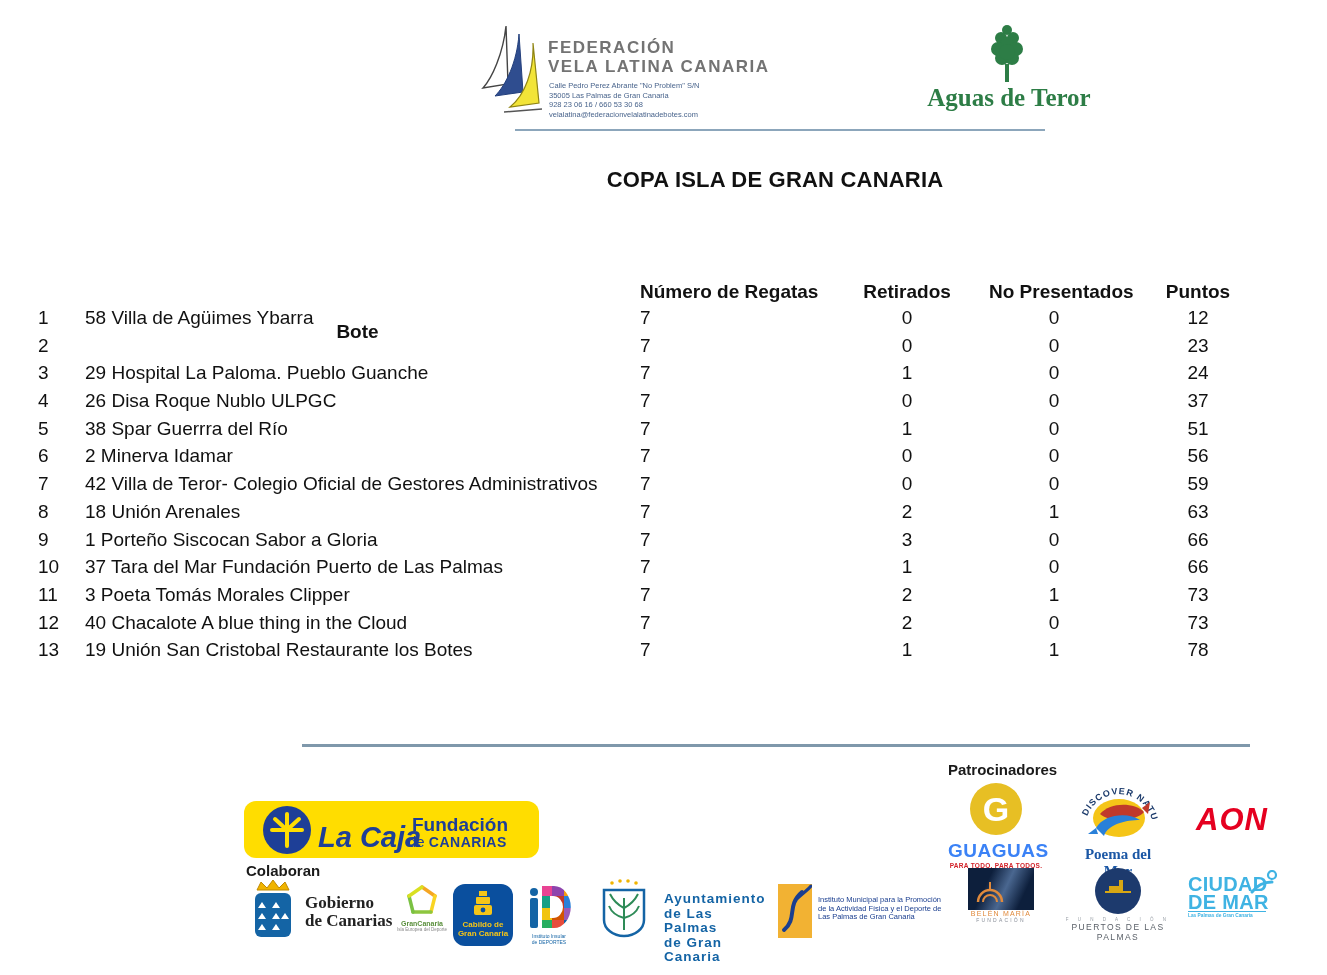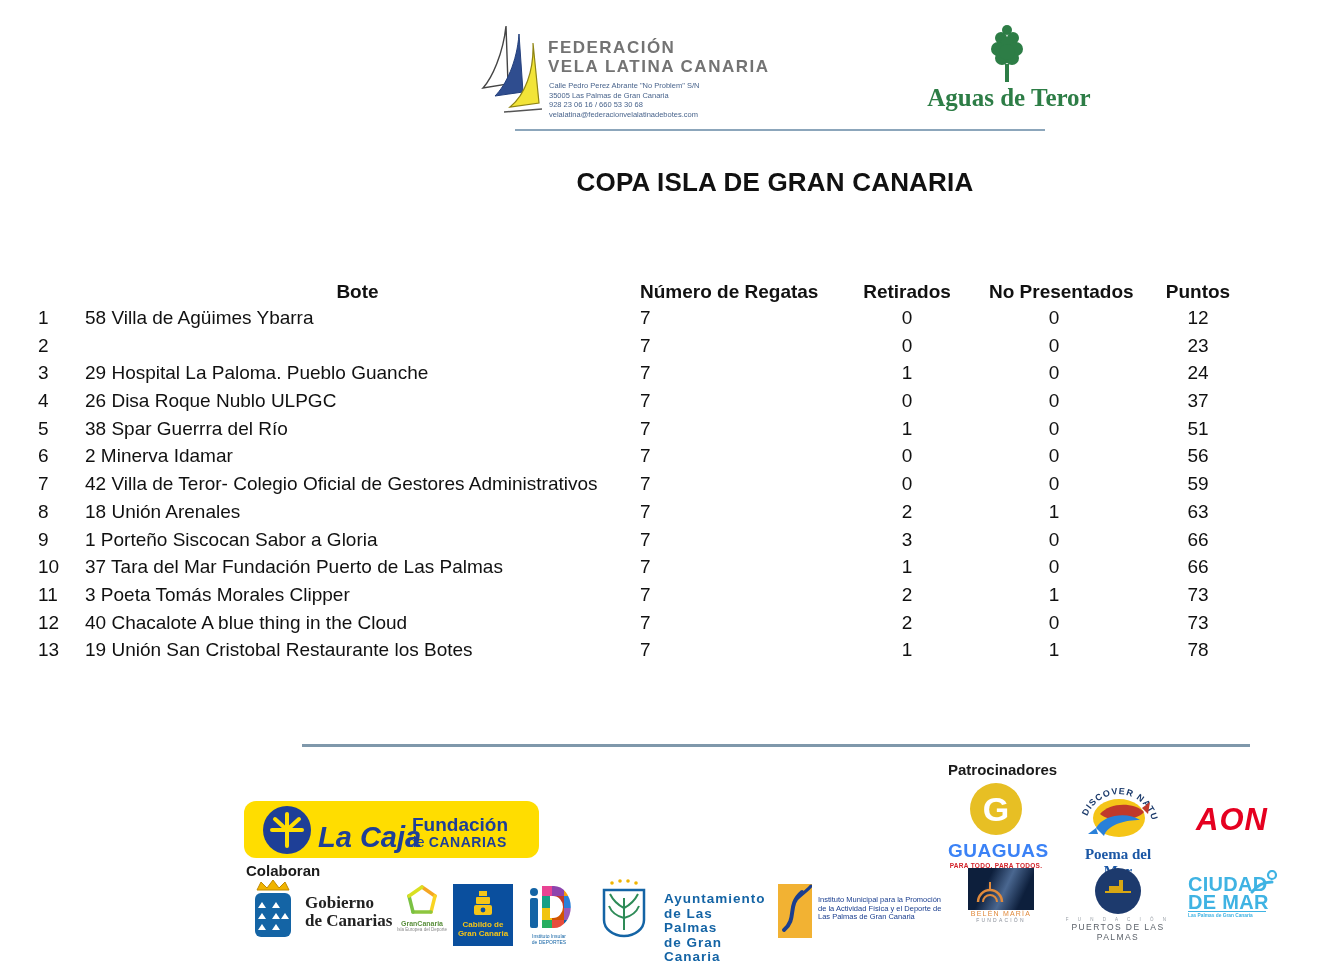--- a/index.html
+++ b/index.html
@@ -10,21 +10,21 @@
   }
   .abs{position:absolute;}
 
   
   .fed-name{color:#737373;font-weight:bold;font-size:17px;letter-spacing:1.5px;line-height:19px;}
   .fed-address{color:#49648c;font-size:7.5px;line-height:9.6px;}
   .hdr-rule{background:#8ca6bb;height:2px;}
   .aguas-label{color:#2d7d46;font-family:"Liberation Serif",serif;font-weight:bold;font-size:25px;text-align:center;}
 
   
-  .doc-title{font-size:26px;font-weight:bold;text-align:center;letter-spacing:.2px;}
+  .doc-title{font-size:22px;font-weight:bold;text-align:center;letter-spacing:.2px;}
 
   
   .tbl{position:absolute;left:0;top:279px;width:1327px;}
   .thead,.trow{position:relative;height:27.7px;}
   .thead{height:26px;font-weight:bold;}
   .cell{position:absolute;top:0;font-size:19px;line-height:26px;white-space:nowrap;}
   .cell.rank{left:38px;width:40px;text-align:left;}
   .cell.bote{left:85px;width:545px;overflow:hidden;}
   .cell.regatas{left:640px;width:185px;}
   .cell.retirados{left:825px;width:164px;text-align:center;}
@@ -42,21 +42,21 @@
   .lacaja .decan-word b{font-size:14px;letter-spacing:.5px;}
 
   .guaguas-name{color:#3b82f6;font-weight:800;font-size:19px;letter-spacing:.5px;}
   .guaguas-tag{color:#d2232a;font-weight:bold;font-size:6.5px;letter-spacing:.3px;}
   .poema-name{color:#1b57a5;font-weight:bold;font-size:15px;font-family:"Liberation Serif",serif;}
   .aon-word{color:#e50020;font-weight:900;font-style:italic;font-size:31px;letter-spacing:1px;}
 
   .gob-text{font-family:"Liberation Serif",serif;font-weight:bold;font-size:17px;line-height:18px;color:#222;}
   .gc-name{font-size:7px;color:#5a8f3c;font-weight:bold;}
   .gc-sub{font-size:4.5px;color:#888;}
-  .cabildo{background:#0a4f9e;border-radius:0;text-align:center;}
+  .cabildo{background:#0a4f9e;border-radius:12px;text-align:center;}
   .cabildo .cab-label{color:#f5c518;font-weight:bold;font-size:8px;line-height:8.5px;}
   .id-sub{font-size:5px;color:#1464a5;line-height:5.5px;text-align:center;}
   .ayto-text{color:#1464a5;font-weight:bold;font-size:13.5px;line-height:14.5px;letter-spacing:1px;}
   .imd-box{background:#f2b233;}
   .imd-text{color:#1a3e8f;font-size:7.5px;line-height:8.6px;}
   .belen-box{background:#12284a;background:linear-gradient(115deg,#0d1f3c 30%,#4a6790 55%,#0d1f3c 80%);}
   .belen-t1{color:#e08a3c;font-size:7px;letter-spacing:1.2px;}
   .belen-t2{color:#8a8f99;font-size:5px;letter-spacing:2.2px;}
   .puertos-circle{background:#1d3a6d;border-radius:50%;}
   .puertos-t1{color:#9aa0a8;font-size:4.5px;letter-spacing:4px;text-align:center;}
@@ -103,21 +103,21 @@
       <circle cx="27" cy="36" r="7"></circle>
       <circle cx="22" cy="30" r="8"></circle>
     </g>
   </svg>
   <div class="abs aguas-label" style="left:925px;top:84px;width:168px;">Aguas de Teror</div>
 
   <div class="abs doc-title" style="left:400px;top:167px;width:750px;">COPA ISLA DE GRAN CANARIA</div>
 
   <div class="tbl">
     <div class="thead">
-      <div class="cell bote" style="text-align:center;">Bote</div>
+      <div class="cell bote" style="text-align:center;margin-top:40px;">Bote</div>
       <div class="cell regatas">Número de Regatas</div>
       <div class="cell retirados">Retirados</div>
       <div class="cell nopres">No Presentados</div>
       <div class="cell puntos">Puntos</div>
     </div>
     <div>
         <div class="trow">
           <div class="cell rank">1</div>
           <div class="cell bote">58 Villa de Agüimes Ybarra</div>
           <div class="cell regatas">7</div>

